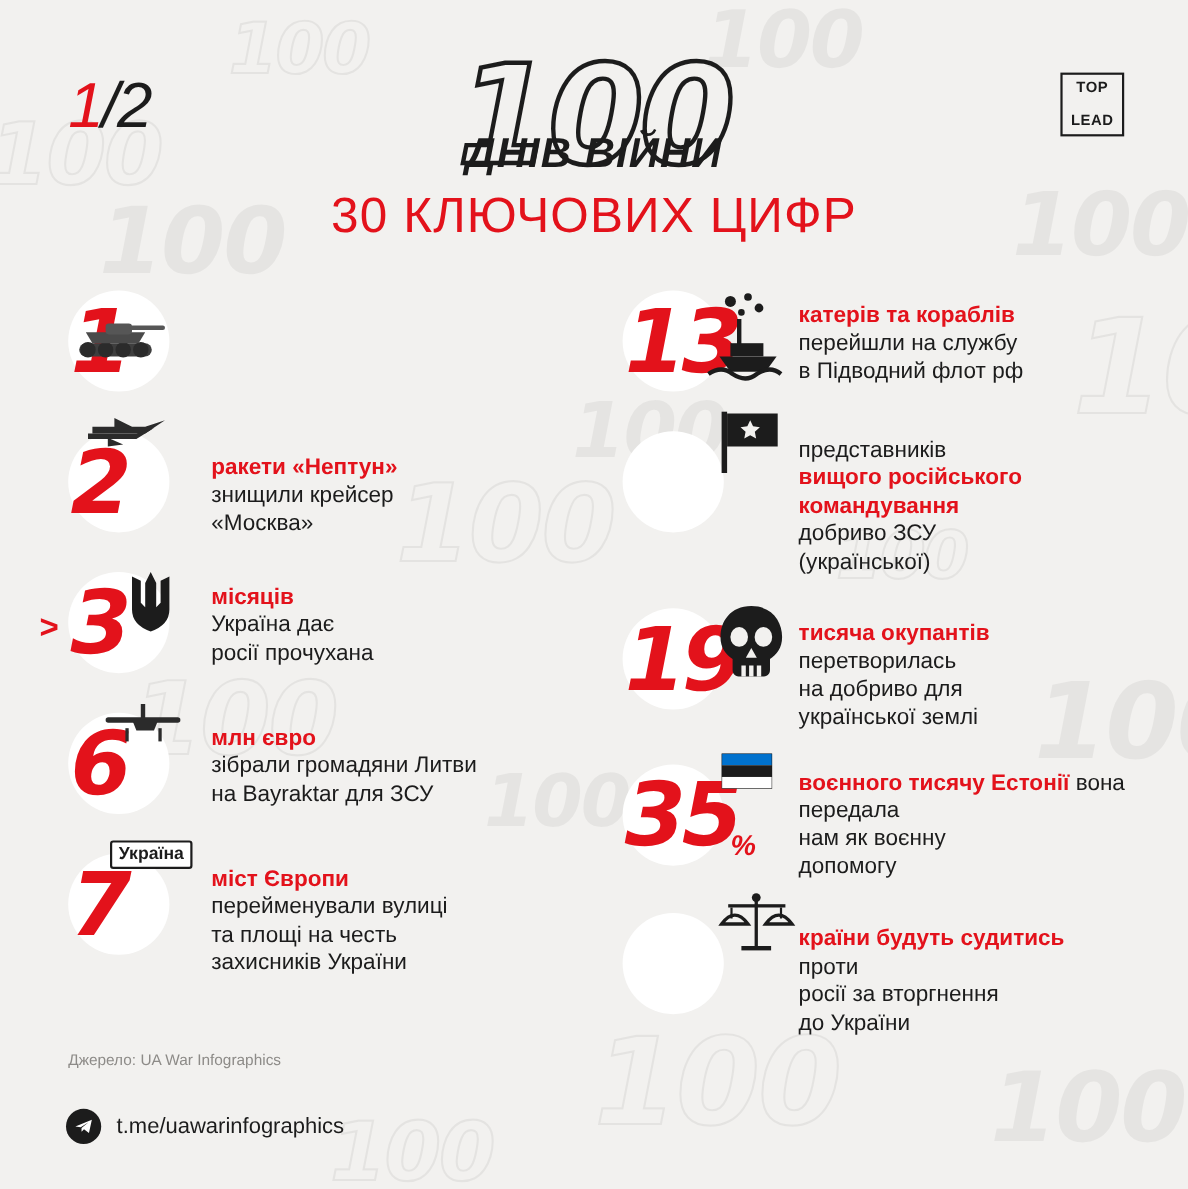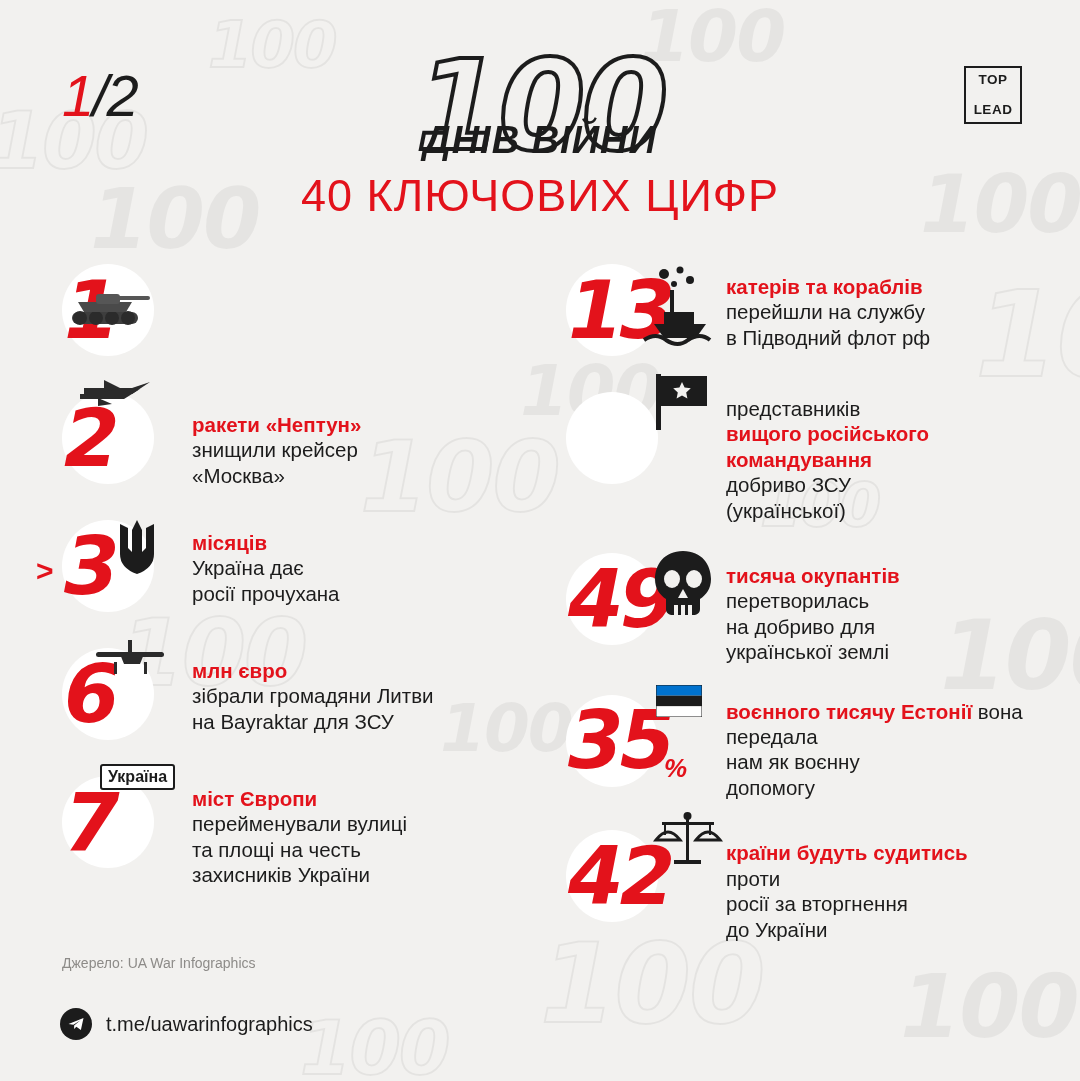--- a/index.html
+++ b/index.html
@@ -241,21 +241,21 @@
 </div>
 
 <div class="toplead">
   <span>TOP</span>
   <span>LEAD</span>
 </div>
 
 <div class="title-wrap">
   <div class="big100">100</div>
   <div class="title-days">ДНІВ ВІЙНИ</div>
-  <div class="title-sub">40 КЛЮЧОВИХ ЦИФР</div>
+  <div class="title-sub">30 КЛЮЧОВИХ ЦИФР</div>
 </div>
 
 <div class="grid">
 
   <div class="col col-left">
 
     <div class="item">
       <div class="numblock">
         <div class="disc"></div>
         <div class="num">1</div>
@@ -390,21 +390,21 @@
         <span class="blk">представників</span><br>
         <b>вищого російського командування</b><br>
         <span class="blk">добриво ЗСУ</span><br>
         <span class="blk">(української)</span>
       </div>
     </div>
 
     <div class="item">
       <div class="numblock" style="width:170px;">
         <div class="disc"></div>
-        <div class="num">49</div>
+        <div class="num">19</div>
         <span class="icon" style="left:92px; top:0px;">
           <svg width="70" height="72" viewBox="0 0 70 72">
             <path d="M35 4 C16 4 7 18 7 32 C7 42 12 48 18 52 L18 62 C18 66 21 68 25 68 L45 68 C49 68 52 66 52 62 L52 52 C58 48 63 42 63 32 C63 18 54 4 35 4 Z" fill="#1c1c1c"></path>
             <ellipse cx="24" cy="32" rx="8" ry="9" fill="#f2f1ef"></ellipse>
             <ellipse cx="46" cy="32" rx="8" ry="9" fill="#f2f1ef"></ellipse>
             <path d="M35 42 l-5 9 h10 z" fill="#f2f1ef"></path>
             <rect x="26" y="58" width="4" height="10" fill="#f2f1ef"></rect>
             <rect x="33" y="58" width="4" height="10" fill="#f2f1ef"></rect>
             <rect x="40" y="58" width="4" height="10" fill="#f2f1ef"></rect>
           </svg>
@@ -435,21 +435,20 @@
       <div class="txt">
         <b>воєнного тисячу Естонії</b><span class="blk"> вона передала</span><br>
         <span class="blk">нам як воєнну</span><br>
         <span class="blk">допомогу</span>
       </div>
     </div>
 
     <div class="item">
       <div class="numblock" style="width:170px;">
         <div class="disc"></div>
-        <div class="num">42</div>
         <span class="icon" style="left:96px; top:-14px;">
           <svg width="72" height="62" viewBox="0 0 72 62">
             <rect x="34" y="6" width="3" height="44" fill="#1c1c1c"></rect>
             <rect x="10" y="12" width="52" height="3" fill="#1c1c1c"></rect>
             <circle cx="35.5" cy="6" r="4" fill="#1c1c1c"></circle>
             <path d="M4 30 q12 -16 24 0 z" fill="none" stroke="#1c1c1c" stroke-width="3"></path>
             <path d="M44 30 q12 -16 24 0 z" fill="none" stroke="#1c1c1c" stroke-width="3"></path>
             <rect x="12" y="15" width="2" height="10" fill="#1c1c1c"></rect>
             <rect x="57" y="15" width="2" height="10" fill="#1c1c1c"></rect>
             <rect x="22" y="50" width="27" height="4" fill="#1c1c1c"></rect>

